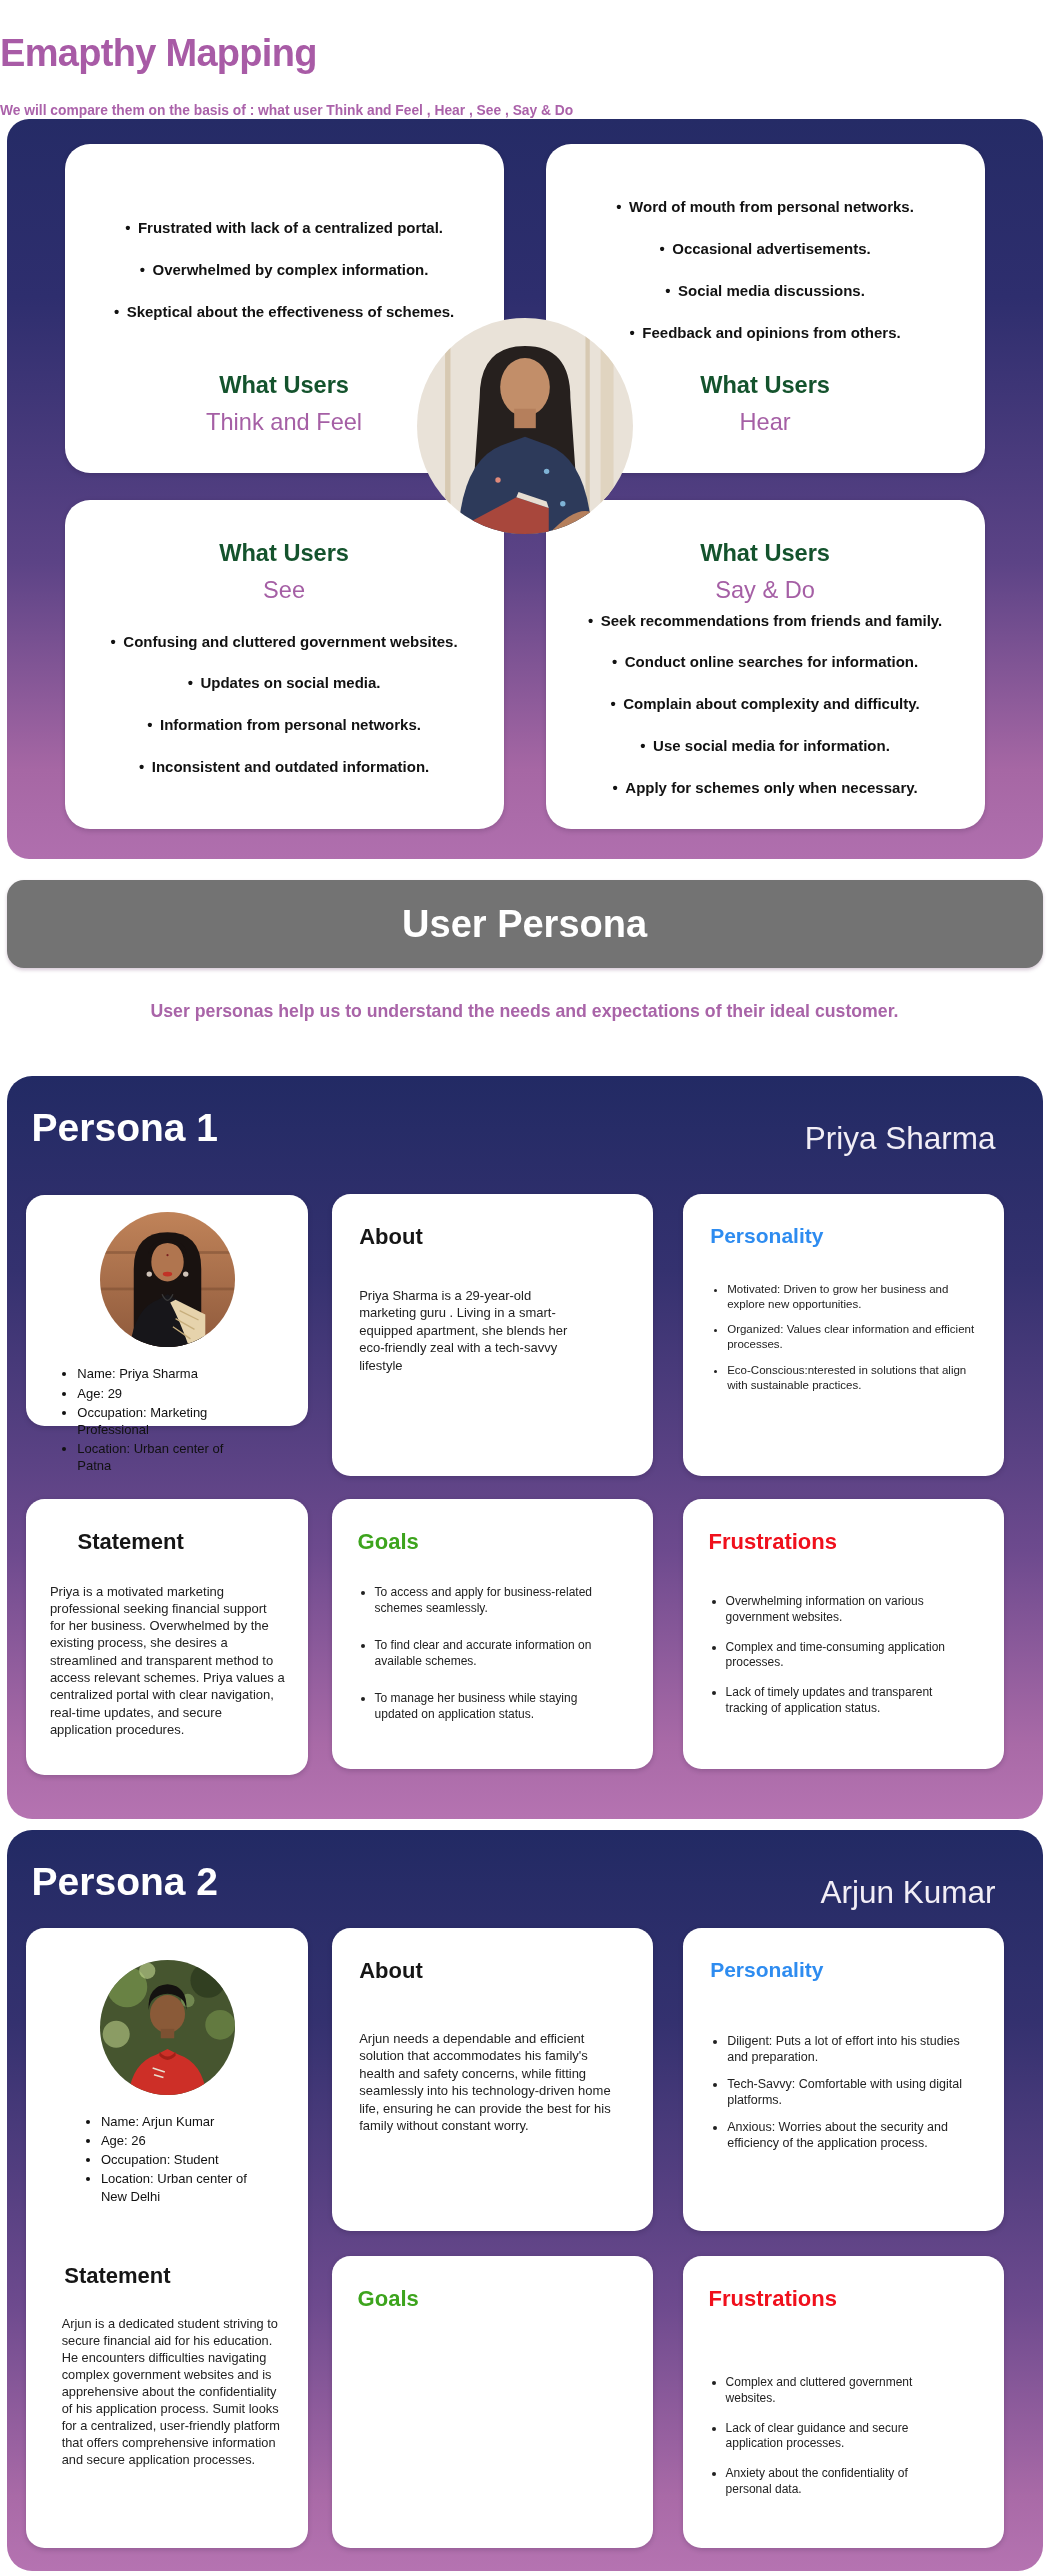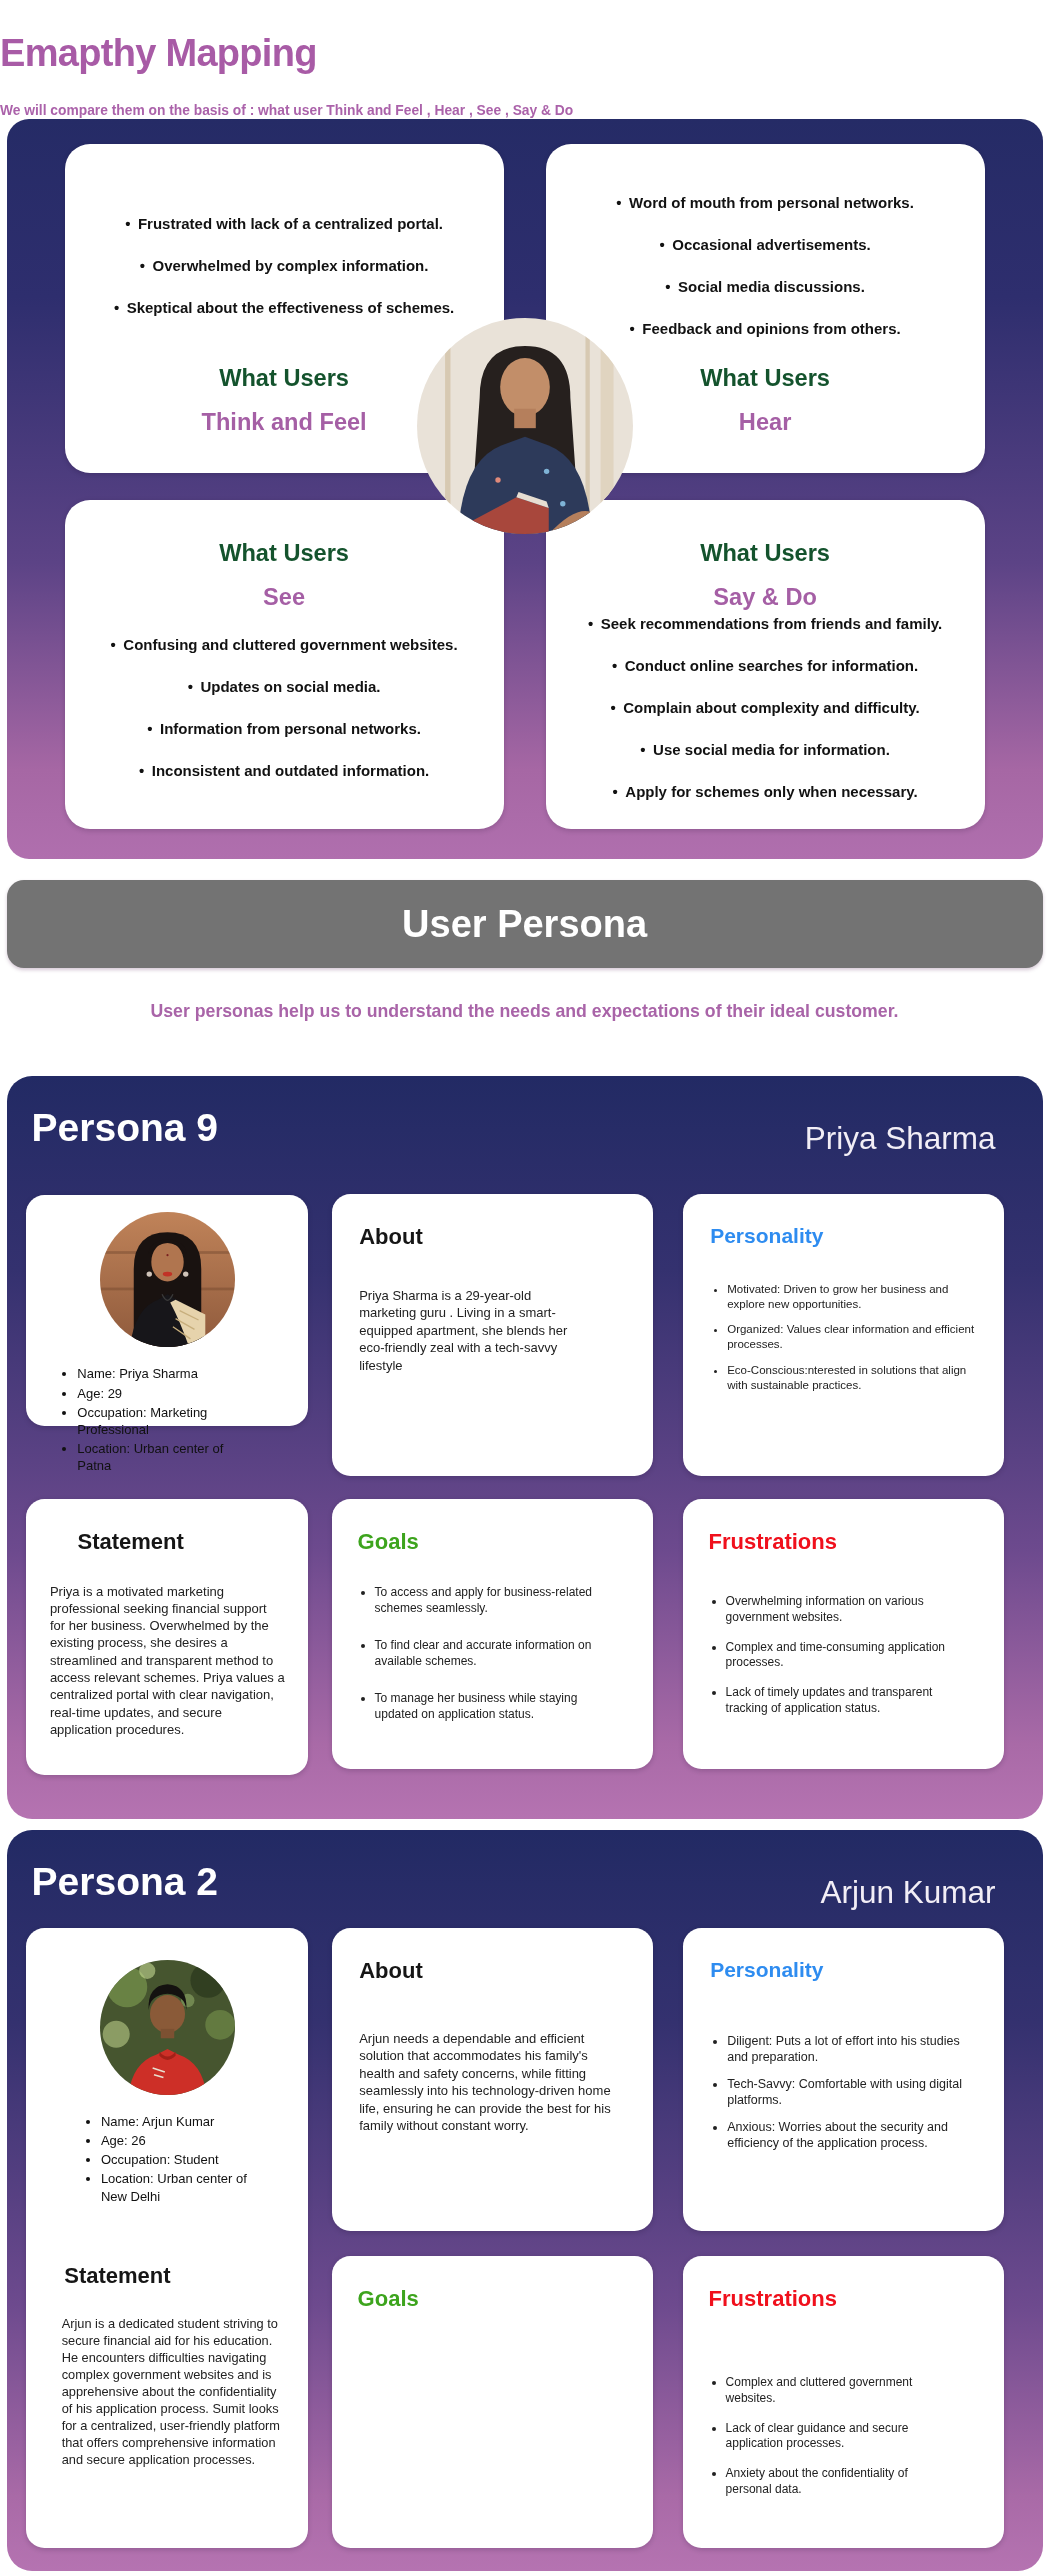--- a/index.html
+++ b/index.html
@@ -30,21 +30,21 @@
     display:flex; flex-direction:column;
     box-shadow:0 1.3px 5.2px rgba(20,10,40,.18);
   }
   .quad ul { list-style:none; display:flex; flex-direction:column; justify-content:center;
              gap:23.6px; flex:1; }
   .quad li { text-align:center; font-size:15px; line-height:1.22; font-weight:700; color:#121212;
              max-width:371px; margin:0 auto; }
   .quad li::before { content:"•\2002"; }
   .q-heading { text-align:center; padding:3.9px 0 9.2px; }
   .q-heading .line1 { font-size:23.6px; font-weight:800; color:#14532d; }
-  .q-heading .line2 { font-size:23.6px; font-weight:700; color:#a55fa5; margin-top:17px; }
+  .q-heading .line2 { font-size:23.6px; font-weight:400; color:#a55fa5; margin-top:10px; }
   .quad.heading-top .q-heading { padding:11.8px 0 3.9px; }
   .quad.heading-top ul { flex:1; }
 
   .empathy-avatar {
     position:absolute; left:50%; top:199px; margin-left:-108px;
     width:216px; height:216px; border-radius:50%; overflow:hidden; z-index:6;
   }
   .empathy-avatar svg, .p-avatar svg { width:100%; height:100%; display:block; }
 
   
@@ -213,21 +213,21 @@
   </div>
 </div>
 
 <div class="persona-banner">
   <span>User Persona</span>
 </div>
 <div class="persona-desc">User personas help us  to understand the needs and expectations of their ideal customer.</div>
 
 <div class="persona persona-1">
   <div class="persona-head">
-    <div class="persona-label">Persona 9</div>
+    <div class="persona-label">Persona 1</div>
     <div class="persona-name">Priya Sharma</div>
   </div>
 
   <div class="pcard card-photo">
     <div class="p-avatar">
       <svg viewBox="0 0 200 200">
         <defs>
             <linearGradient id="p1bg" x1="0" y1="0" x2="0" y2="1">
           <stop offset="0" stop-color="#c08359"></stop>
               <stop offset="1" stop-color="#8f5a3c"></stop>

